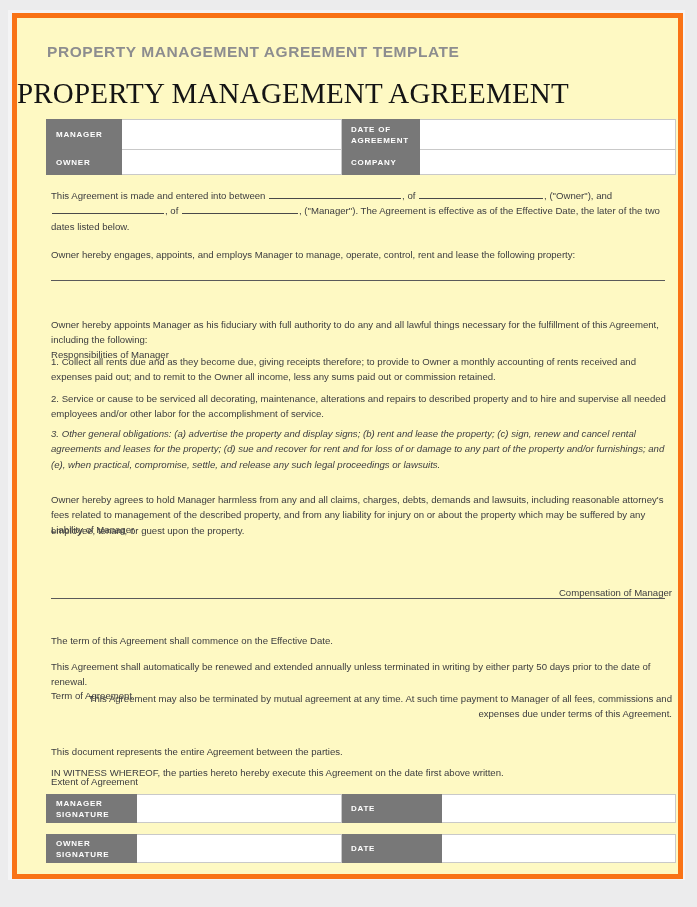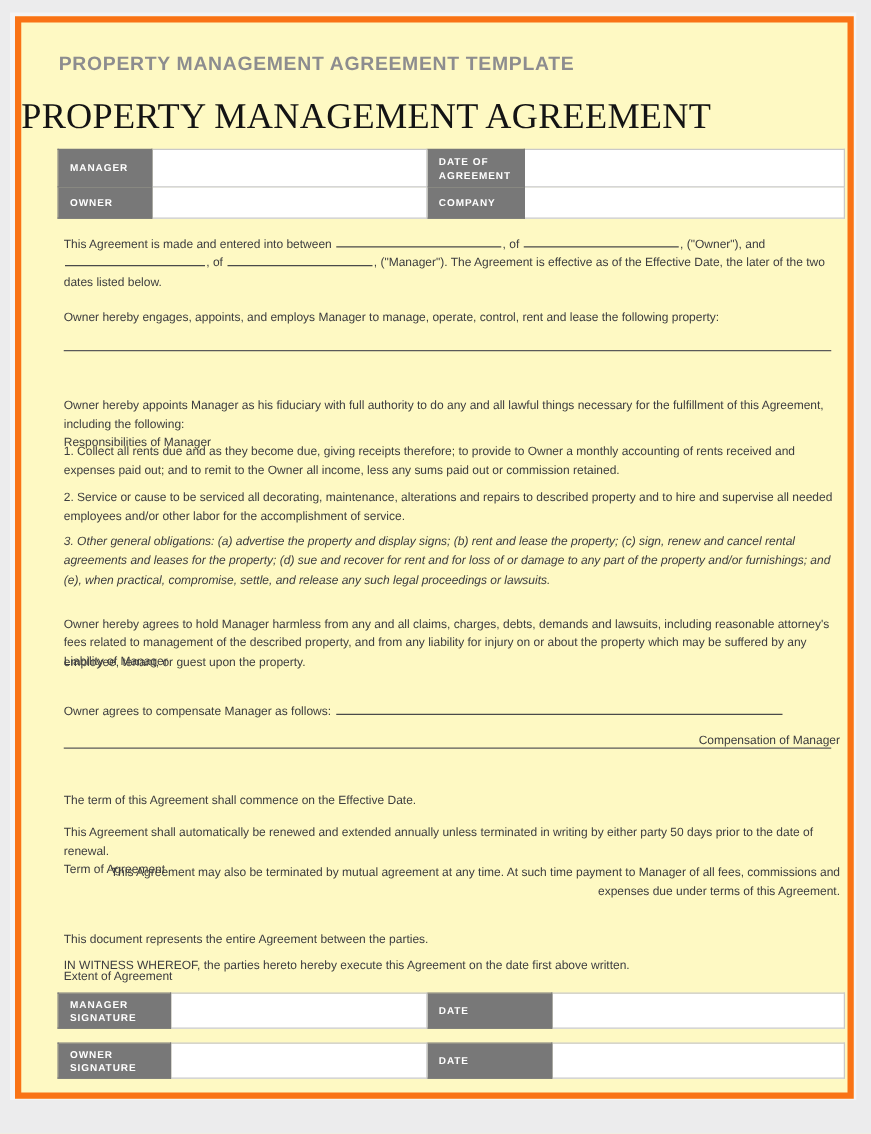--- a/index.html
+++ b/index.html
@@ -207,21 +207,20 @@
     <div class="body-text" id="p-resp">Owner hereby appoints Manager as his fiduciary with full authority to do any and all lawful things necessary for the fulfillment of this Agreement, including the following:</div>
 
     <div class="body-text" id="p-item1">1. Collect all rents due and as they become due, giving receipts therefore; to provide to Owner a monthly accounting of rents received and expenses paid out; and to remit to the Owner all income, less any sums paid out or commission retained.</div>
     <div class="body-text" id="p-item2">2. Service or cause to be serviced all decorating, maintenance, alterations and repairs to described property and to hire and supervise all needed employees and/or other labor for the accomplishment of service.</div>
     <div class="body-text" id="p-item3">3. Other general obligations:  (a) advertise the property and display signs;  (b) rent and lease the property; (c) sign, renew and cancel rental agreements and leases for the property; (d) sue and recover for rent and for loss of or damage to any part of the property and/or furnishings; and (e), when practical,  compromise, settle, and release any such legal proceedings or lawsuits.</div>
 
     <div class="sect-label" id="lbl-liab">Liability of Manager</div>
     <div class="body-text" id="p-liab">Owner hereby agrees to hold Manager harmless from any and all claims, charges, debts, demands and lawsuits, including reasonable attorney's fees related to management of the described property, and from any liability for injury on or about the property which may be suffered by any employee, tenant, or guest upon the property.</div>
 
     <div class="sect-label" id="lbl-comp">Compensation of Manager</div>
-    <div class="body-text" id="p-comp"><span>Owner agrees to compensate Manager as follows: </span><span class="fill f-comp"></span></div>
     <div class="blankline" id="line-comp"></div>
 
     <div class="sect-label" id="lbl-term">Term of Agreement</div>
     <div class="body-text" id="p-term1">The term of this Agreement shall commence on the Effective Date.</div>
     <div class="body-text" id="p-term2">This Agreement shall automatically be renewed and extended annually unless terminated in writing by either party 50 days prior to the date of renewal.</div>
     <div class="body-text" id="p-term3">This Agreement may also be terminated by mutual agreement at any time. At such time payment to Manager of all fees, commissions and expenses due under terms of this Agreement.</div>
 
     <div class="sect-label" id="lbl-extent">Extent of Agreement</div>
     <div class="body-text" id="p-witness">IN WITNESS WHEREOF, the parties hereto hereby execute this Agreement on the date first above written.</div>
     <div class="body-text" id="p-extent">This document represents the entire Agreement between the parties.</div>

